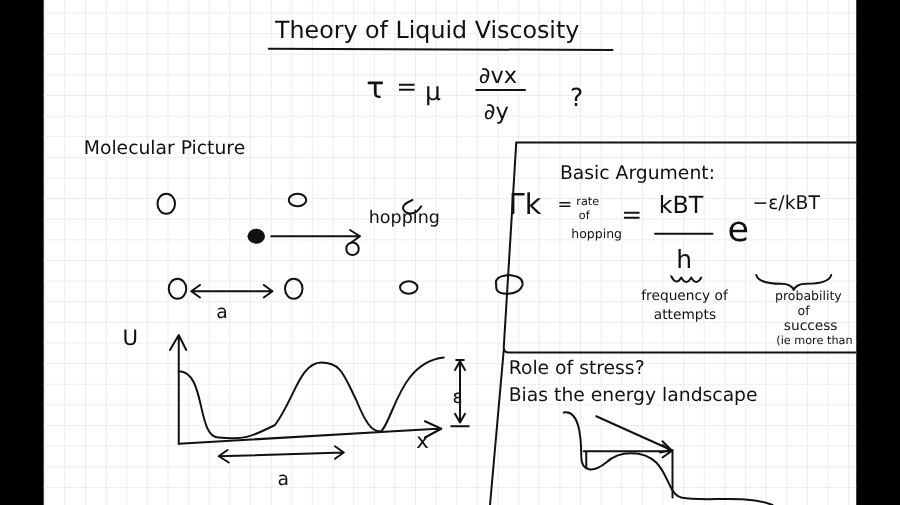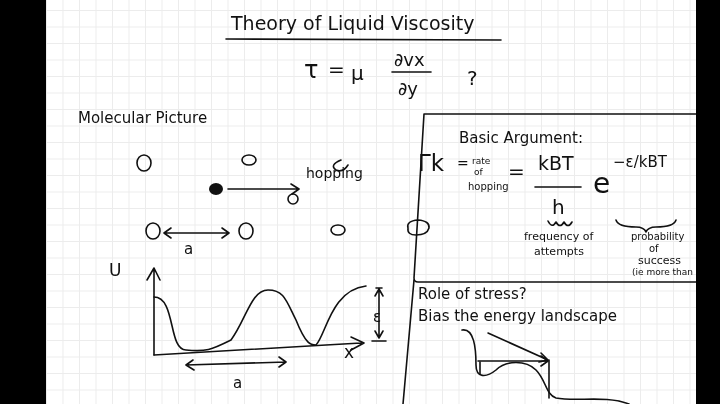--- a/index.html
+++ b/index.html
@@ -9,21 +9,20 @@
   .bar.right { left:685px; width:35px; }
   .page {
     position:absolute; left:35px; top:0; width:650px; height:404px;
     background-color:#ffffff;
     background-image:
       linear-gradient(to right, #ececec 1px, transparent 1px),
       linear-gradient(to bottom, #ececec 1px, transparent 1px);
     background-size:16.5px 16.5px;
     background-position:0px 10px;
     overflow:hidden;
-    margin-left:11px;
   }
   svg.ink { position:absolute; left:0; top:0; width:650px; height:404px; }
   .hw { font-family:"DejaVu Sans", sans-serif; fill:#111; }
   .stroke { fill:none; stroke:#111; stroke-width:1.6; stroke-linecap:round; stroke-linejoin:round; }
 </style>
 </head>
 <body>
 
 <div class="bar left"></div>
 <div class="bar right"></div>

